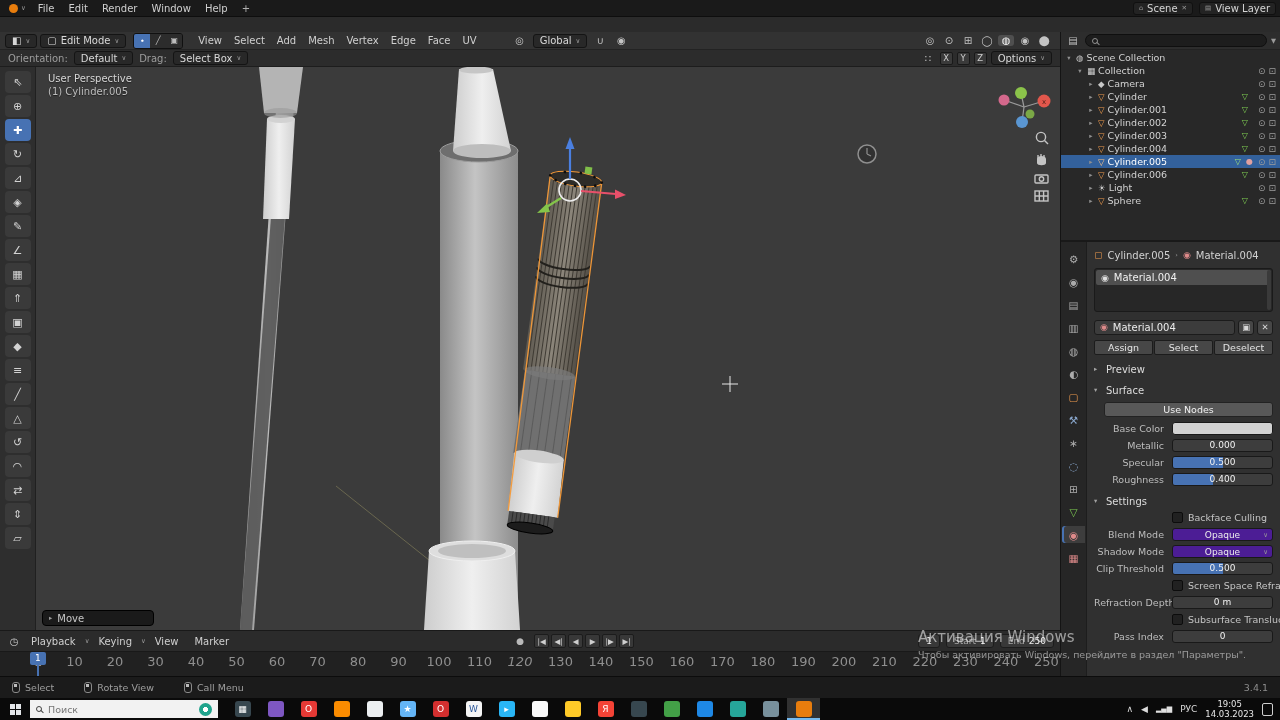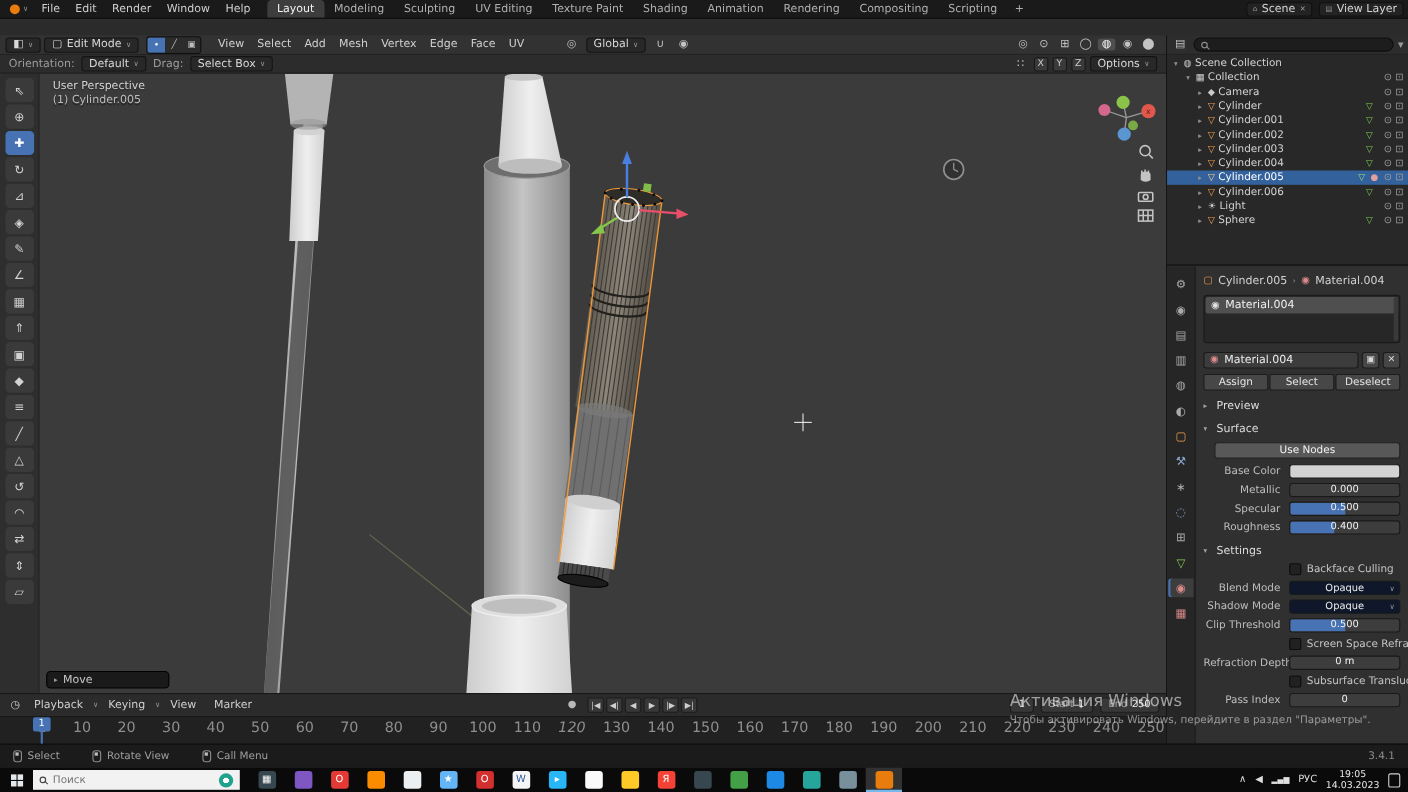--- a/index.html
+++ b/index.html
@@ -93,21 +93,21 @@
   .bl-btn{flex:1;height:15px;background:#474747;border:1px solid #1c1c1c;color:#e4e4e4;display:flex;align-items:center;justify-content:center;border-radius:2px;font-size:9.5px}
   .section{display:flex;align-items:center;gap:5px;height:14px;margin-top:7px;color:#dcdcdc}
   .sec-arrow{font-size:6.5px;color:#a2a2a2;width:7px}
   .usenodes{margin:5px 0 2px 10px;height:15px;background:#585858;border:1px solid #222;border-radius:3px;color:#f2f2f2;display:flex;align-items:center;justify-content:center;font-size:9.5px}
   .prow{display:flex;align-items:center;height:15px;margin-top:2px}
   .plabel{width:78px;text-align:right;padding-right:8px;color:#bdbdbd;font-size:9.5px;flex:none;white-space:nowrap}
   .pwidget{flex:1;display:flex;align-items:flex-end;gap:5px;min-width:0}
   .slider{position:relative;flex:1;height:13px;background:#3d3d3d;border:1px solid #191919;border-radius:3px;overflow:hidden}
   .slider::before{content:'';position:absolute;left:0;top:0;bottom:0;width:var(--fill,0%);background:#4772b3}
   .sl-val{position:relative;display:block;text-align:center;font-size:9px;color:#f2f2f2;line-height:11px}
-  .dropdown{position:relative;flex:1;height:13px;background:#0f172a;border:1px solid #191919;border-radius:3px;display:flex;align-items:center;justify-content:center;font-size:9px;color:#ececec}
+  .dropdown{position:relative;flex:1;height:13px;background:#4c1d95;border:1px solid #191919;border-radius:3px;display:flex;align-items:center;justify-content:center;font-size:9px;color:#ececec}
   .dropdown .chev{position:absolute;right:4px}
   .colorswatch{flex:1;height:13px;background:#d2d2d2;border:1px solid #191919;border-radius:3px}
   .checkbox{width:11px;height:11px;background:#212121;border:1px solid #0c0c0c;border-radius:2px;flex:none}
   .chk-label{color:#c4c4c4;font-size:9.5px;white-space:nowrap}
   
   .statusbar{position:absolute;left:0;top:676px;width:1280px;height:22px;background:#1b1b1b;border-top:1px solid #0c0c0c;display:flex;align-items:center;gap:30px;padding:0 12px;font-size:9.5px;color:#9f9f9f}
   .hint{display:flex;align-items:center;gap:5px}
   .mouse-ic{width:8px;height:11px;border:1px solid #8a8a8a;border-radius:3px;position:relative;flex:none}
   .mouse-ic::before{content:'';position:absolute;top:1px;left:1px;width:3px;height:3px;background:#bdbdbd}
   .sb-version{margin-left:auto;color:#8d8d8d}
@@ -143,32 +143,20 @@
     <div class="mb-logo">
       <span class="logo-dot"></span>
       <span class="chev">∨</span>
     </div>
     <div style="display:flex">
         <span class="menu-item">File</span>
         <span class="menu-item">Edit</span>
         <span class="menu-item">Render</span>
         <span class="menu-item">Window</span>
         <span class="menu-item">Help</span>
-      </div>
-    <div class="ws-tabs">
-        <div class="ws-tab active">Layout</div>
-        <div class="ws-tab">Modeling</div>
-        <div class="ws-tab">Sculpting</div>
-        <div class="ws-tab">UV Editing</div>
-        <div class="ws-tab">Texture Paint</div>
-        <div class="ws-tab">Shading</div>
-        <div class="ws-tab">Animation</div>
-        <div class="ws-tab">Rendering</div>
-        <div class="ws-tab">Compositing</div>
-        <div class="ws-tab">Scripting</div>
       </div>
     <span class="ws-add">+</span>
     <div class="mb-right">
       <div class="chip">
         <span class="chev">⌂</span>
         <span>Scene</span>
         <span class="chev">✕</span>
       </div>
       <div class="chip">
         <span class="chev">▤</span>

